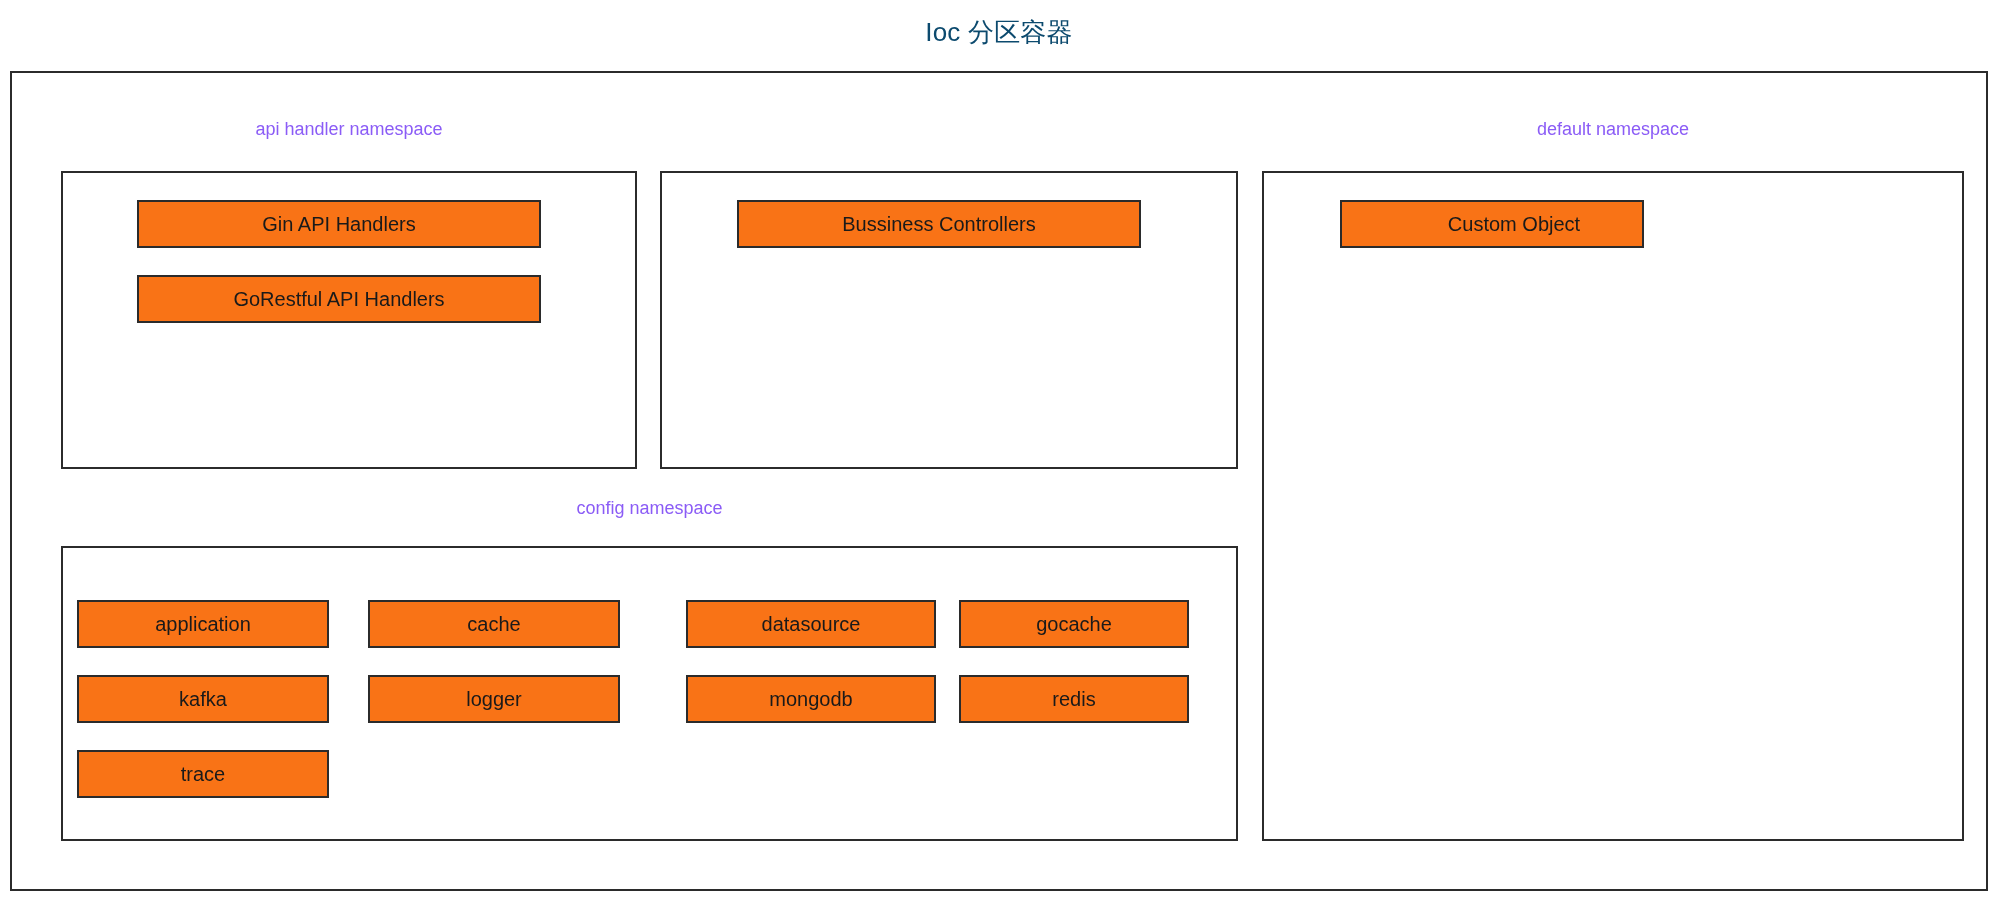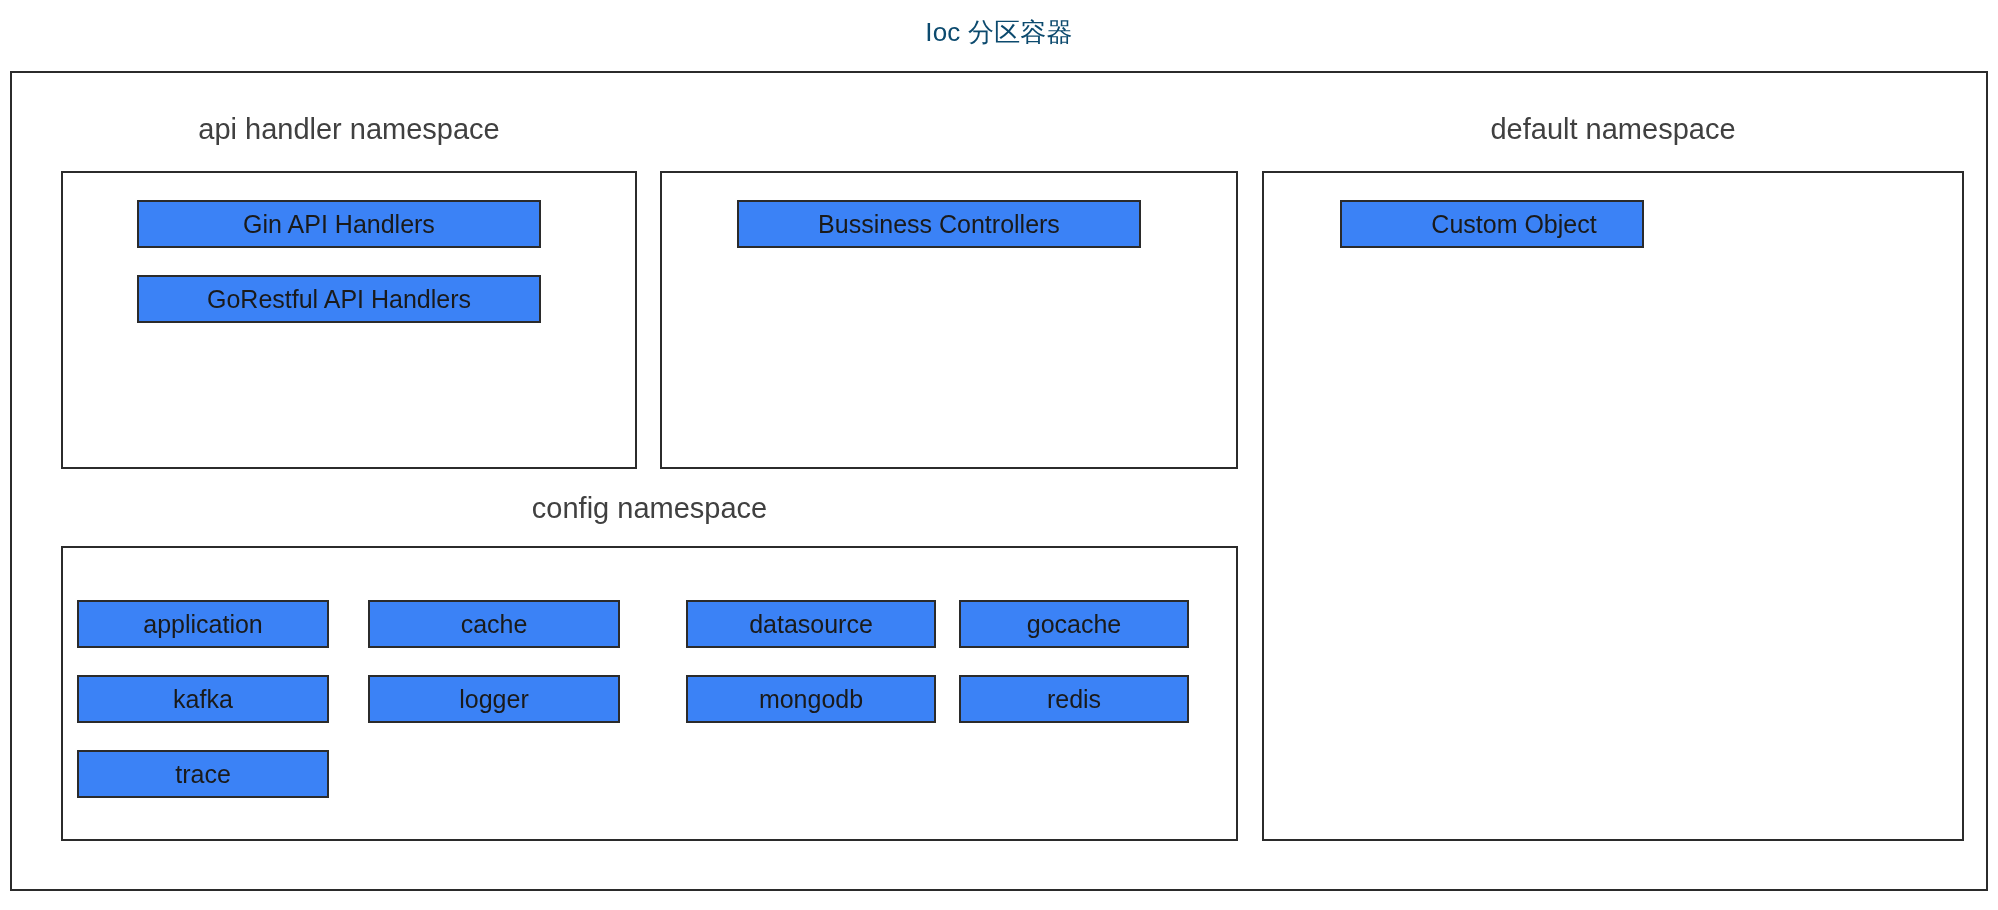--- a/index.html
+++ b/index.html
@@ -48,39 +48,39 @@
     left: 10px;
     top: 71px;
     width: 1978px;
     height: 820px;
   }
 
   
   .ns-label {
     position: absolute;
     text-align: center;
-    font-size: 29px;
+    font-size: 18px;
     line-height: 30px;
-    color: #404040;
+    color: #8b5cf6;
     white-space: nowrap;
   }
 
   
   .ns-box { }
 
   
   .leaf {
     position: absolute;
-    background: #3b82f6;
+    background: #f97316;
     border: 2px solid #2b2b2b;
     box-sizing: border-box;
     display: flex;
     align-items: center;
     justify-content: center;
-    font-size: 25px;
+    font-size: 20px;
     line-height: 29px;
     color: #1a1a1a;
     white-space: nowrap;
   }
 
   
   .ns-api-label  { left: 61px;  top: 114px; width: 576px; }
   .ns-api-box    { left: 61px;  top: 171px; width: 576px; height: 298px; }
   .leaf-gin      { left: 137px; top: 200px; width: 404px; height: 48px; }
   .leaf-gorest   { left: 137px; top: 275px; width: 404px; height: 48px; }

